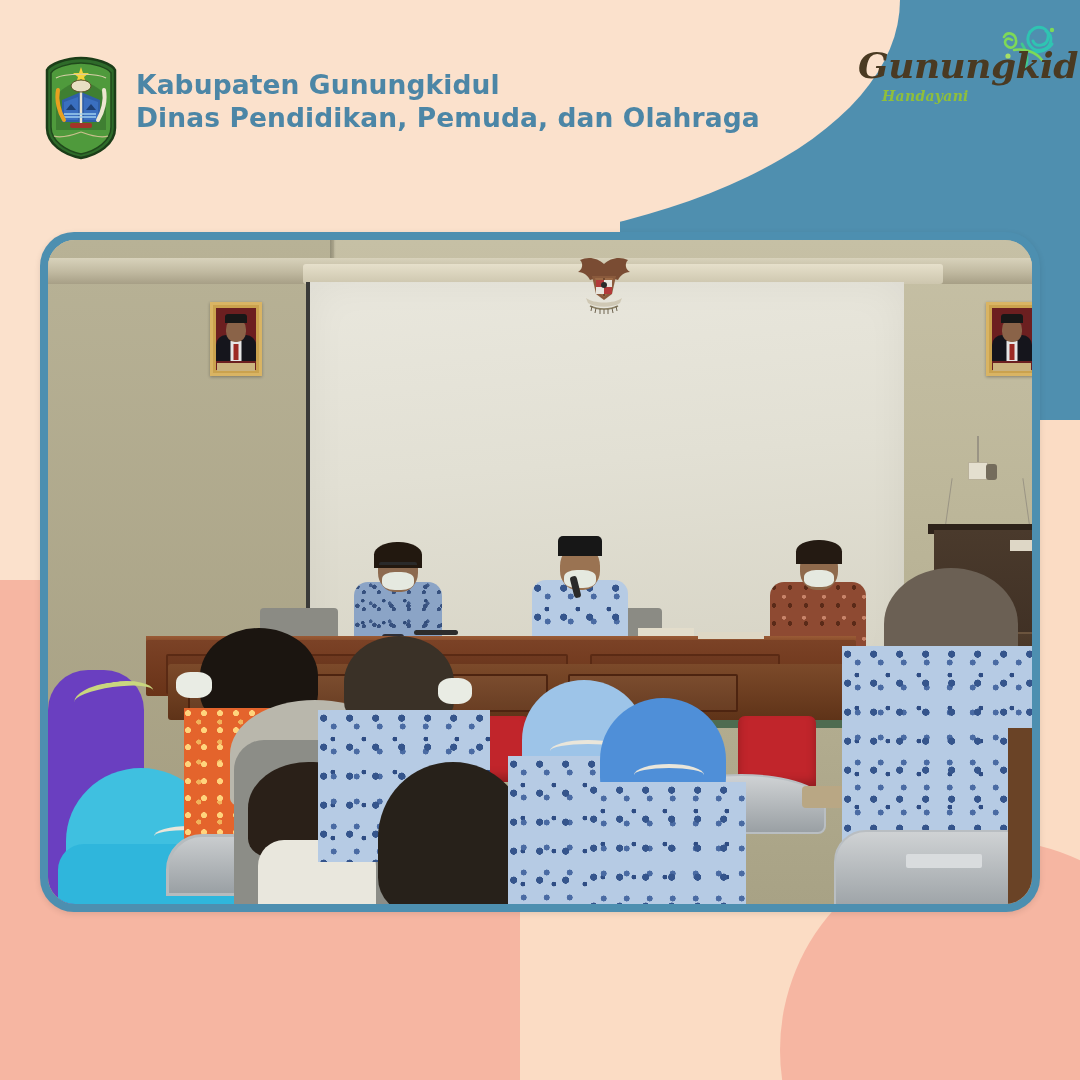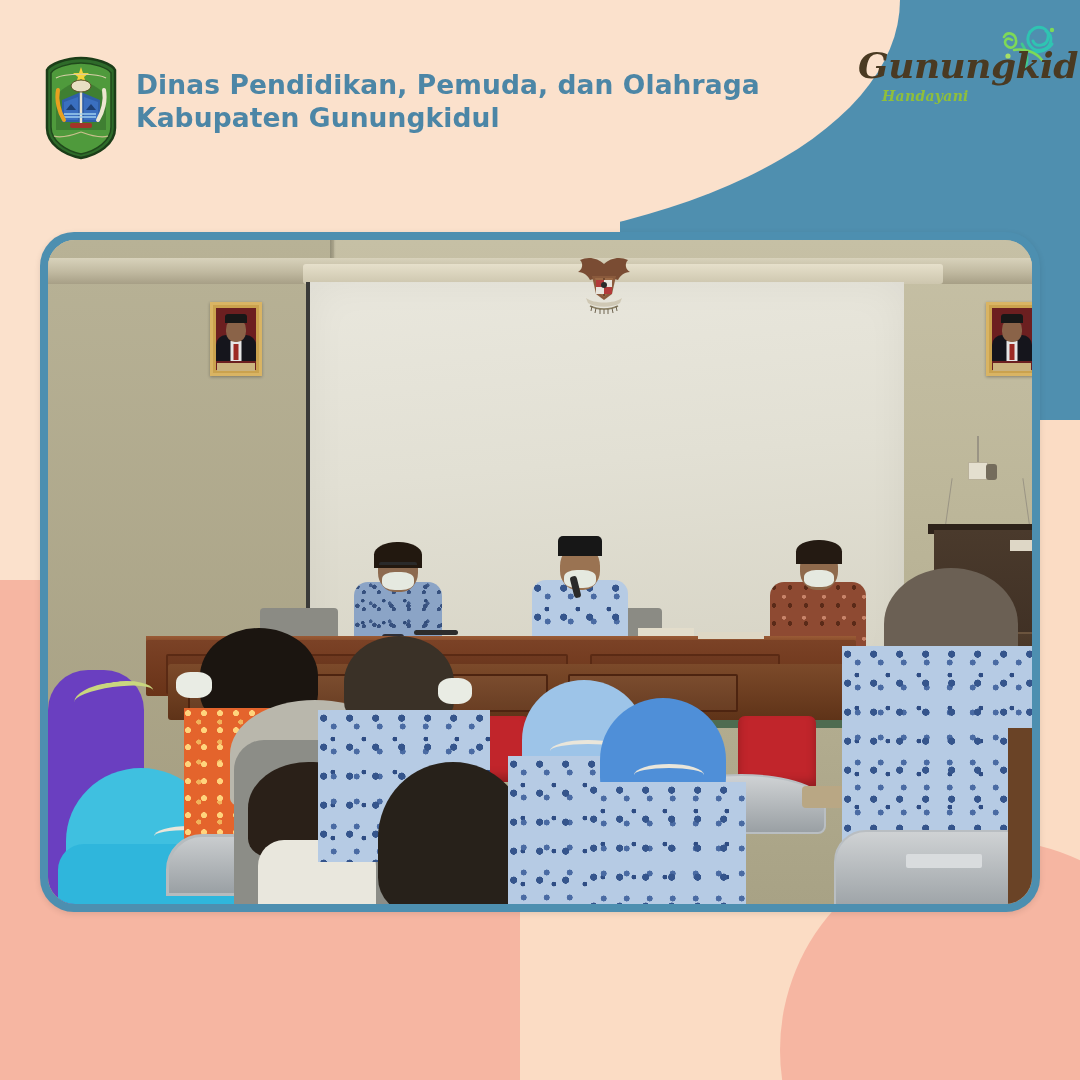--- a/index.html
+++ b/index.html
@@ -207,22 +207,22 @@
       <rect x="28" y="67" width="22" height="5" rx="2" fill="#a3342a"></rect>
       <path d="M16 34 C14 44 17 56 22 64" stroke="#e8a020" stroke-width="4" fill="none" stroke-linecap="round"></path>
       <path d="M62 34 C64 44 61 56 56 64" stroke="#ece6d0" stroke-width="4" fill="none" stroke-linecap="round"></path>
       <ellipse cx="39" cy="30" rx="10" ry="6" fill="#e8dfc3" stroke="#5b5226" stroke-width="1"></ellipse>
       <path d="M14 22 C22 17 56 17 64 22" stroke="#d8cfa8" stroke-width="1.2" fill="none"></path>
       <path d="M39 76 C28 80 18 82 12 80" stroke="#cbc08e" stroke-width="1.2" fill="none"></path>
       <path d="M39 76 C50 80 60 82 66 80" stroke="#cbc08e" stroke-width="1.2" fill="none"></path>
     </svg>
 
     <div class="title-block">
+      <div class="title-line">Kabupaten Gunungkidul</div>
       <div class="title-line">Dinas Pendidikan, Pemuda, dan Olahraga</div>
-      <div class="title-line">Kabupaten Gunungkidul</div>
     </div>
 
     <div class="gk-logo">
       <svg class="gk-flourish" viewBox="0 0 62 60">
         <g fill="none" stroke-linecap="round">
           <path d="M12 20 c-6 -4 -9 2 -5 6 c4 4 10 0 9 -6 c-1 -7 -9 -9 -12 -3" stroke="#7ed957" stroke-width="2.6"></path>
           <path d="M30 12 c8 -9 20 -4 18 6 c-1 8 -12 10 -15 3" stroke="#2fc4b2" stroke-width="3"></path>
           <path d="M30 12 c-6 10 2 20 12 18 c10 -2 12 -14 4 -19" stroke="#2fc4b2" stroke-width="3"></path>
           <path d="M24 30 c10 4 22 2 28 -6" stroke="#2fc4b2" stroke-width="3"></path>
           <path d="M22 24 c8 12 6 24 -2 28" stroke="#40c98c" stroke-width="2.8"></path>

